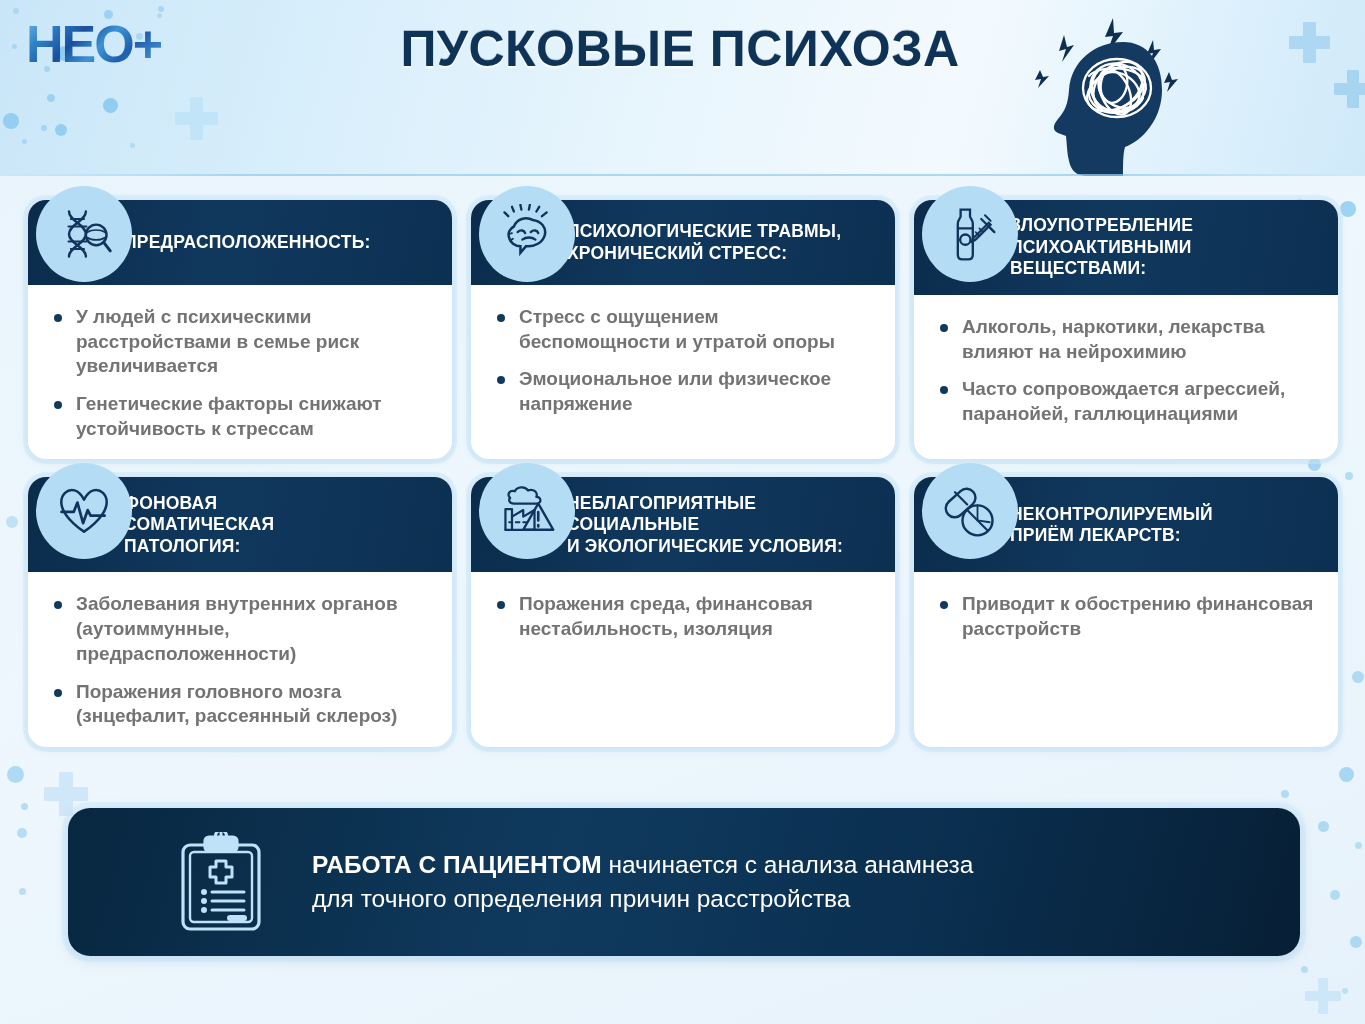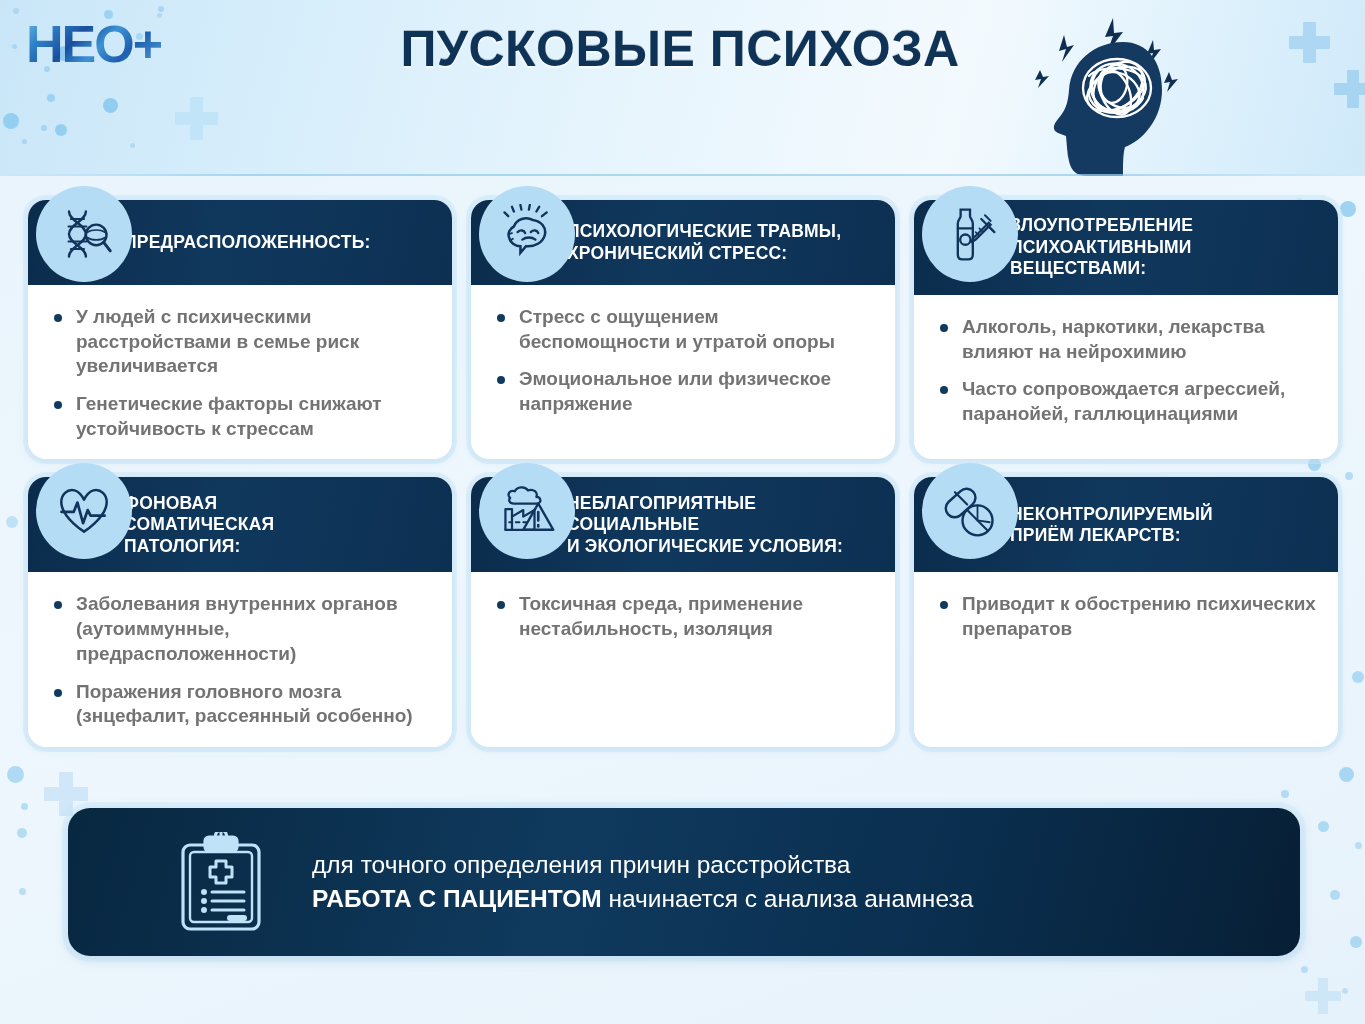--- a/index.html
+++ b/index.html
@@ -321,21 +321,21 @@
           </svg>
         </div>
         <div class="card-head">
           <div class="card-title">ФОНОВАЯ
 СОМАТИЧЕСКАЯ
 ПАТОЛОГИЯ:</div>
         </div>
         <div class="card-body">
           <ul class="bullets">
             <li>Заболевания внутренних органов (аутоиммунные, предрасположенности)</li>
-            <li>Поражения головного мозга (знцефалит, рассеянный особенно)</li>
+            <li>Поражения головного мозга (знцефалит, рассеянный склероз)</li>
           </ul>
         </div>
       </div>
 
       <div class="card tall">
         <div class="icon-badge">
           <svg viewBox="0 0 64 64" fill="none" stroke="#12345c" stroke-width="2.4" stroke-linecap="round" stroke-linejoin="round">
             <path d="M14 18 C10 14 14 9 19 11 C21 6 30 5 33 10 C39 8 44 12 42 17 C47 17 48 23 43 24 H18 C13 24 12 20 14 18 Z"></path>
             <path d="M9 52 V30 H16 V52"></path>
             <path d="M16 38 L28 31 V38 L40 31 V52 H9"></path>
@@ -344,42 +344,42 @@
             <path d="M44 33 V42 M44 47 V48.5" stroke-width="2.8"></path>
           </svg>
         </div>
         <div class="card-head">
           <div class="card-title">НЕБЛАГОПРИЯТНЫЕ
 СОЦИАЛЬНЫЕ
 И ЭКОЛОГИЧЕСКИЕ УСЛОВИЯ:</div>
         </div>
         <div class="card-body">
           <ul class="bullets">
-            <li>Токсичная среда, применение нестабильность, изоляция</li>
+            <li>Поражения среда, финансовая нестабильность, изоляция</li>
           </ul>
         </div>
       </div>
 
       <div class="card tall">
         <div class="icon-badge">
           <svg viewBox="0 0 64 64" fill="none" stroke="#12345c" stroke-width="2.6" stroke-linecap="round">
             <rect x="4" y="14" width="36" height="19" rx="9.5" transform="rotate(-42 22 23.5)"></rect>
             <path d="M16 12 L29 25" stroke-width="2.3"></path>
             <circle cx="40" cy="42" r="16"></circle>
             <path d="M29 31 L51 53" stroke-width="2.3"></path>
             <path d="M40 26 L40 42 M53 44 L40 42" stroke-width="1.9"></path>
           </svg>
         </div>
         <div class="card-head">
           <div class="card-title">НЕКОНТРОЛИРУЕМЫЙ
 ПРИЁМ ЛЕКАРСТВ:</div>
         </div>
         <div class="card-body">
           <ul class="bullets">
-            <li>Приводит к обострению психических препаратов</li>
+            <li>Приводит к обострению финансовая расстройств</li>
           </ul>
         </div>
       </div>
     </div>
 
     <div class="banner">
       <div class="banner-icon">
         <svg viewBox="0 0 86 100" fill="none" stroke="#bfe2f8" stroke-width="3.2" stroke-linecap="round" stroke-linejoin="round">
           <rect x="5" y="13" width="76" height="84" rx="7"></rect>
           <rect x="12" y="20" width="62" height="70" rx="4" stroke-width="2.4"></rect>
@@ -388,19 +388,19 @@
           <circle cx="43" cy="4" r="5.5" fill="none"></circle>
           <path d="M38 29 H48 V35 H54 V45 H48 V51 H38 V45 H32 V35 H38 Z" stroke-width="3"></path>
           <circle cx="26" cy="60" r="3" fill="#bfe2f8" stroke="none"></circle>
           <circle cx="26" cy="69" r="3" fill="#bfe2f8" stroke="none"></circle>
           <circle cx="26" cy="78" r="3" fill="#bfe2f8" stroke="none"></circle>
           <path d="M34 60 H66 M34 69 H66 M34 78 H66" stroke-width="3"></path>
           <path d="M52 86 H66" stroke-width="6"></path>
         </svg>
       </div>
       <div class="banner-text">
+        <div><b>РАБОТА С ПАЦИЕНТОМ</b><span> начинается с анализа анамнеза</span></div>
         <div>для точного определения причин расстройства</div>
-        <div><b>РАБОТА С ПАЦИЕНТОМ</b><span> начинается с анализа анамнеза</span></div>
       </div>
     </div>
 
   </div>
 </div>
 
 </body></html>

